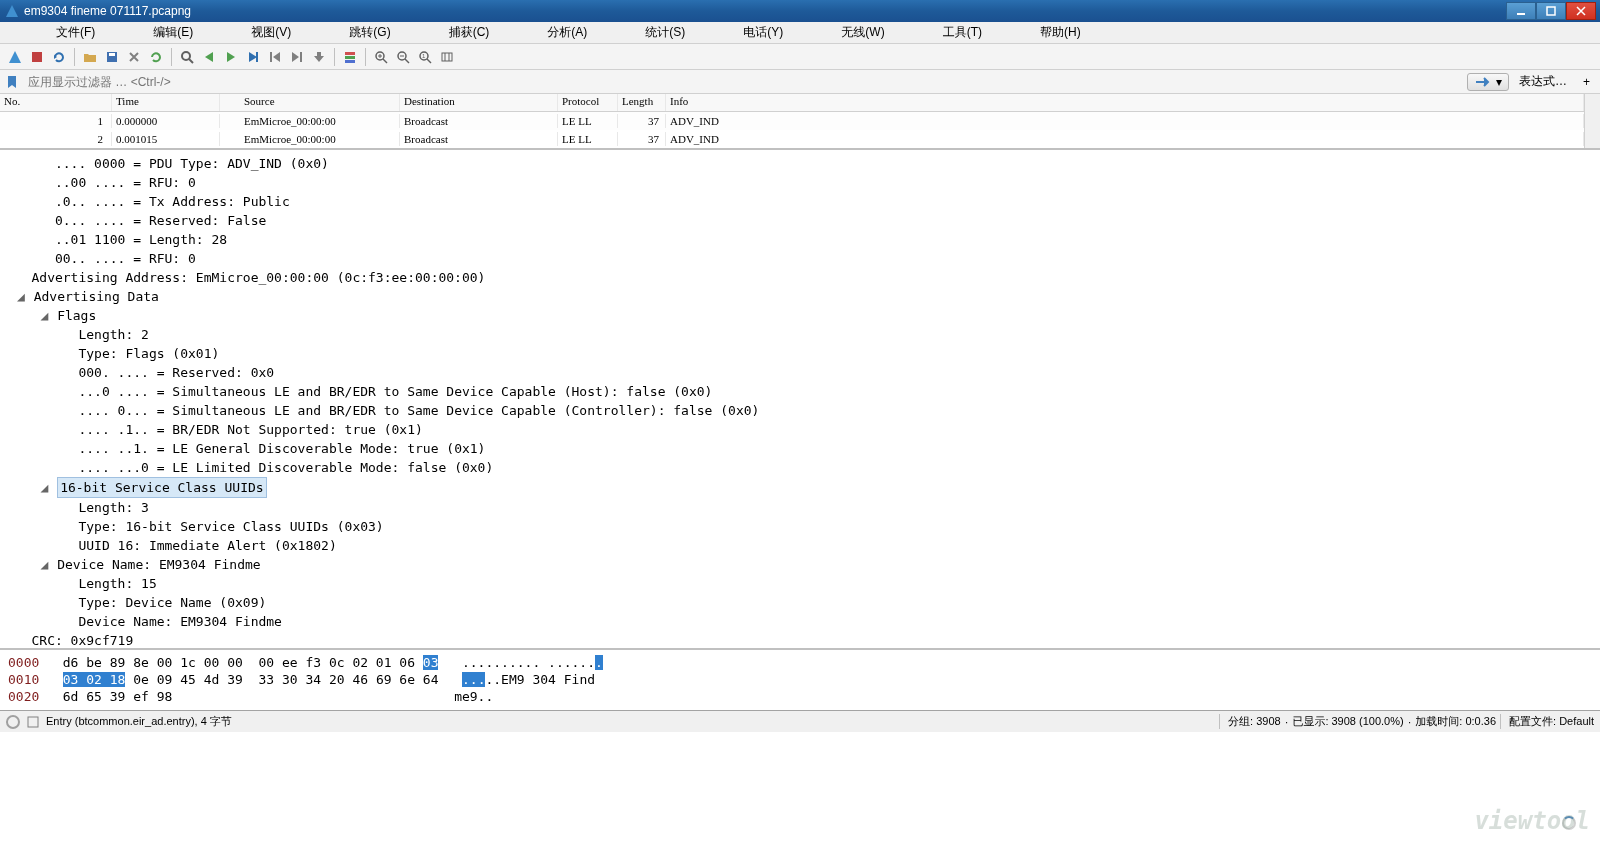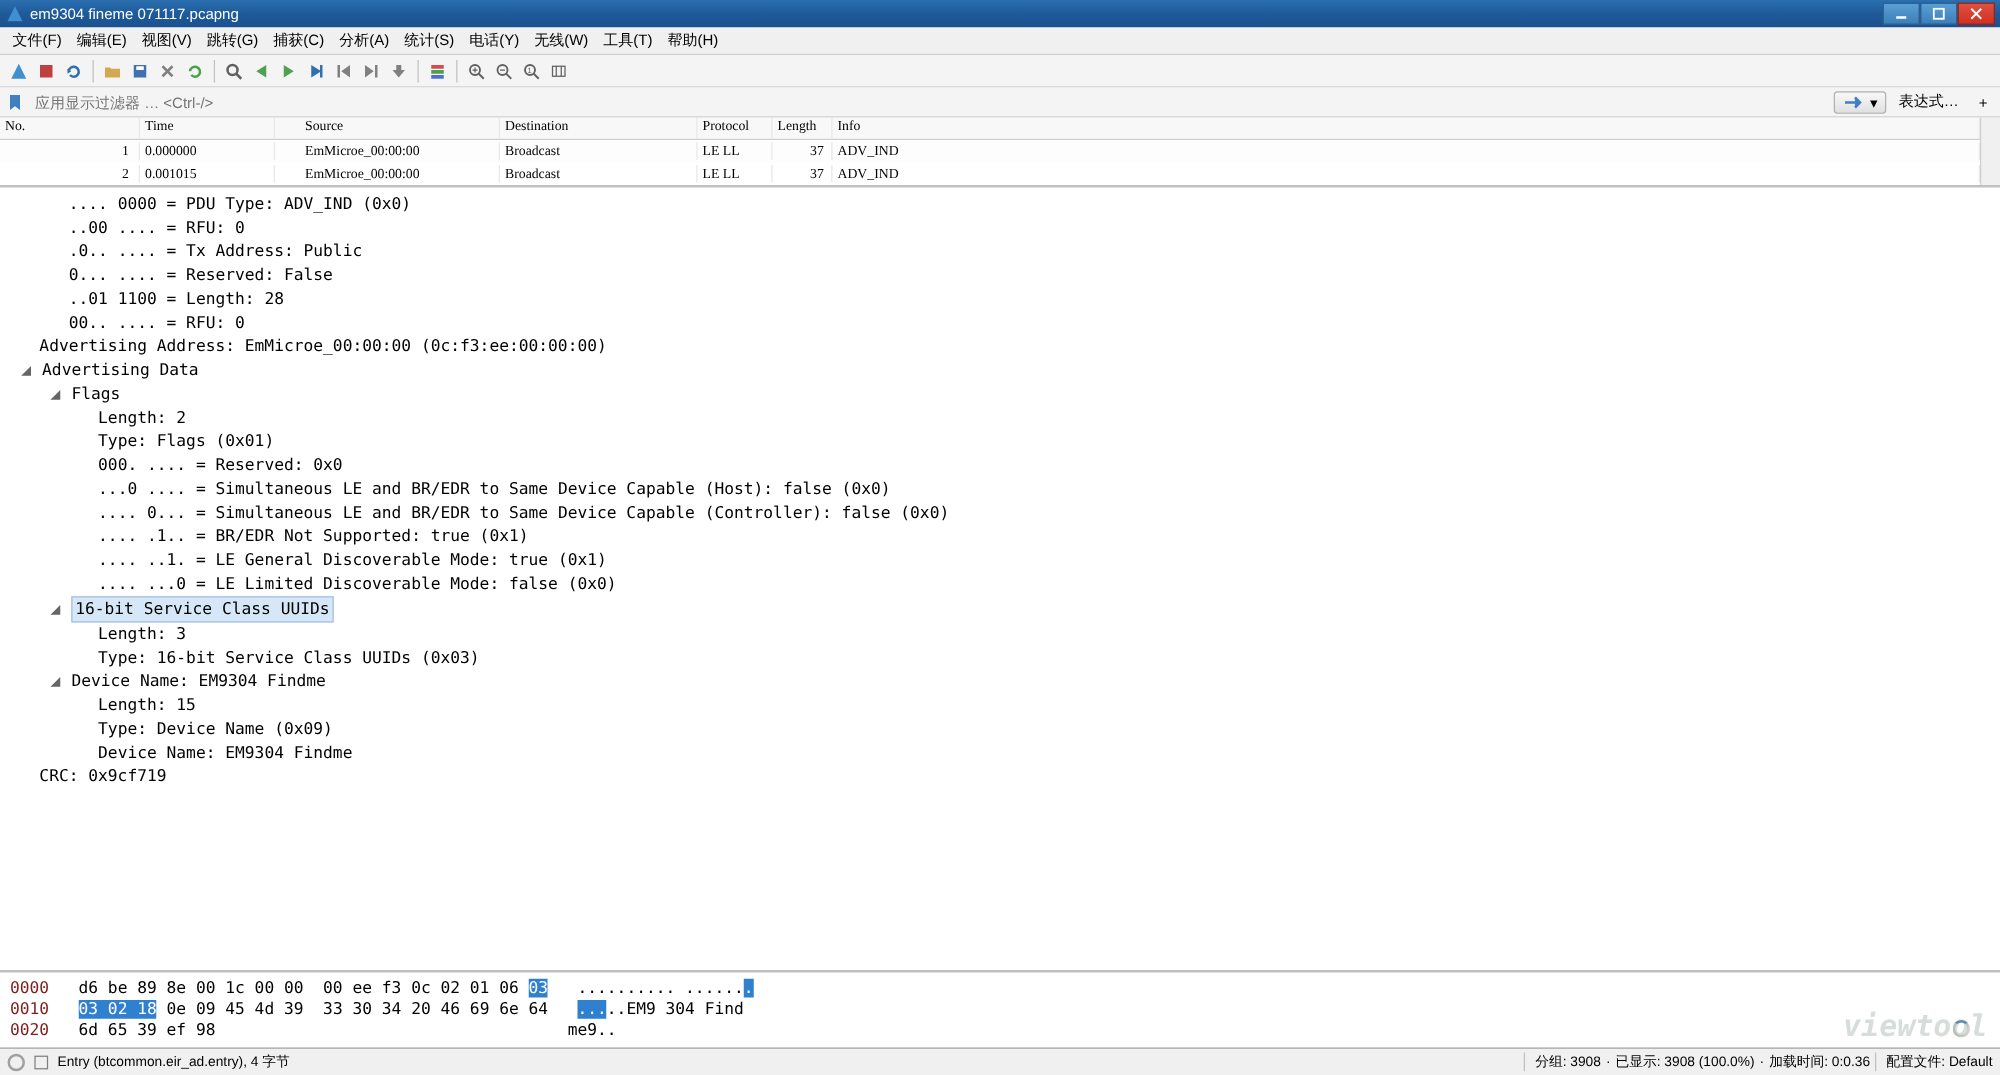--- a/index.html
+++ b/index.html
@@ -1,27 +1,27 @@
 <!DOCTYPE html>
 <html><head>
 <meta charset="utf-8">
 <style>
 * { margin: 0; padding: 0; box-sizing: border-box; }
 body { font-family: "Microsoft YaHei", Arial, sans-serif; font-size: 12px; background: #fff; overflow: hidden; }
-.window { width: 1600px; height: 860px; display: flex; flex-direction: column; }
+.window { width: 1600px; height: 732px; display: flex; flex-direction: column; }
 .titlebar { background: linear-gradient(#2a6fb0, #1e5a99, #1a5090); height: 22px; display: flex; align-items: center; color: white; padding: 0 4px; }
 .titlebar .icon { width: 16px; height: 16px; margin-right: 4px; }
 .titlebar .title { flex: 1; font-size: 12px; }
 .win-controls { display: flex; gap: 0; }
 .win-btn { width: 30px; height: 18px; display: flex; align-items: center; justify-content: center; font-size: 10px; cursor: pointer; }
 .win-btn.min, .win-btn.max { background: linear-gradient(#5a9fd4, #3d7fb8); border: 1px solid #2a6090; }
 .win-btn.close { background: linear-gradient(#e05040, #d03020); border: 1px solid #a02010; }
 .win-btn svg { width: 10px; height: 10px; }
 .menubar { background: #f0f0f0; height: 22px; display: flex; align-items: center; border-bottom: 1px solid #d0d0d0; padding: 0 4px; }
-.menu-item { padding: 2px 6px; cursor: pointer; font-size: 12px; }
+.menu-item { padding: 2px 6px; cursor: pointer; font-size: 12px; margin-left: 46px; }
 .toolbar { background: #f4f4f4; height: 26px; display: flex; align-items: center; border-bottom: 1px solid #d0d0d0; padding: 0 4px; gap: 0; }
 .tool-btn { width: 22px; height: 22px; display: flex; align-items: center; justify-content: center; cursor: pointer; border: 1px solid transparent; }
 .tool-sep { width: 1px; height: 18px; background: #c0c0c0; margin: 0 4px; }
 .filterbar { background: #f4f4f4; height: 24px; display: flex; align-items: center; border-bottom: 1px solid #d0d0d0; padding: 0 4px; gap: 4px; }
 .filter-icon { width: 16px; height: 16px; }
 .filter-input { flex: 1; border: none; background: transparent; outline: none; font-size: 12px; color: #1d4ed8; padding: 2px 4px; }
 .filter-btn { background: linear-gradient(#f8f8f8, #e0e0e0); border: 1px solid #b0b0b0; border-radius: 3px; padding: 1px 6px; cursor: pointer; display: flex; align-items: center; gap: 2px; }
 .packet-list { height: 56px; overflow: hidden; border-bottom: 2px solid #c0c0c0; font-family: Consolas, monospace; font-size: 13px; position: relative; display: flex; }
 .packet-list-content { flex: 1; }
 .pl-header { display: flex; background: #f8f8f8; border-bottom: 1px solid #d0d0d0; height: 18px; }
@@ -273,20 +273,21 @@
     <div class="tree-line">         <span>Type: Flags (0x01)</span></div>
     <div class="tree-line">         <span>000. .... = Reserved: 0x0</span></div>
     <div class="tree-line">         <span>...0 .... = Simultaneous LE and BR/EDR to Same Device Capable (Host): false (0x0)</span></div>
     <div class="tree-line">         <span>.... 0... = Simultaneous LE and BR/EDR to Same Device Capable (Controller): false (0x0)</span></div>
     <div class="tree-line">         <span>.... .1.. = BR/EDR Not Supported: true (0x1)</span></div>
     <div class="tree-line">         <span>.... ..1. = LE General Discoverable Mode: true (0x1)</span></div>
     <div class="tree-line">         <span>.... ...0 = LE Limited Discoverable Mode: false (0x0)</span></div>
     <div class="tree-line">    <span class="tree-toggle">◢</span> <span class="highlighted">16-bit Service Class UUIDs</span></div>
     <div class="tree-line">         <span>Length: 3</span></div>
     <div class="tree-line">         <span>Type: 16-bit Service Class UUIDs (0x03)</span></div>
+    <div class="tree-line">         <span>UUID 16: Immediate Alert (0x1802)</span></div>
     <div class="tree-line">    <span class="tree-toggle">◢</span> <span>Device Name: EM9304 Findme</span></div>
     <div class="tree-line">         <span>Length: 15</span></div>
     <div class="tree-line">         <span>Type: Device Name (0x09)</span></div>
     <div class="tree-line">         <span>Device Name: EM9304 Findme</span></div>
     <div class="tree-line">   <span>CRC: 0x9cf719</span></div>
   </div>
 
   <div class="hex-pane">
     <div class="hex-line"><span class="hex-offset">0000</span>   <span>d6 be 89 8e 00 1c 00 00  00 ee f3 0c 02 01 06 </span><span class="hex-sel">03</span>   <span>.......... ......</span><span class="hex-sel">.</span></div>
     <div class="hex-line"><span class="hex-offset">0010</span>   <span class="hex-sel">03 02 18</span><span> 0e 09 45 4d 39  33 30 34 20 46 69 6e 64</span>   <span class="hex-sel">...</span><span>..EM9 304 Find</span></div>

